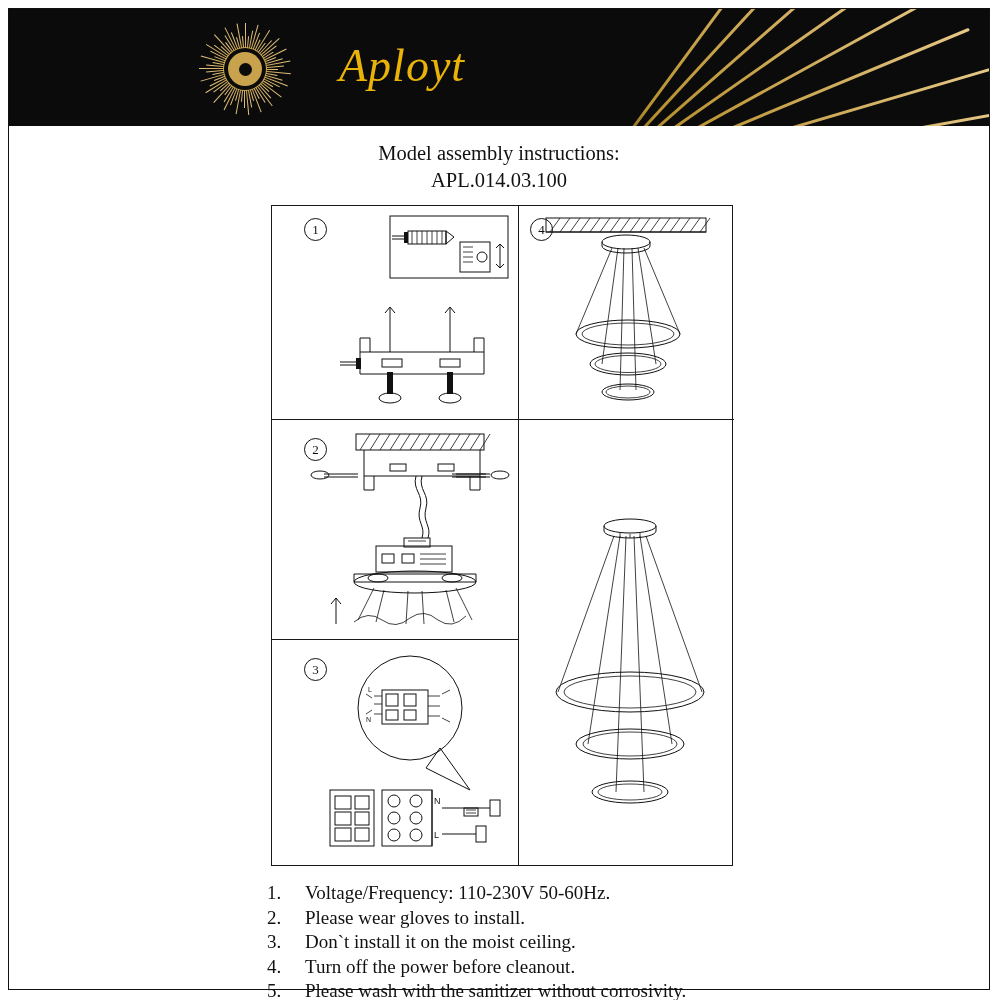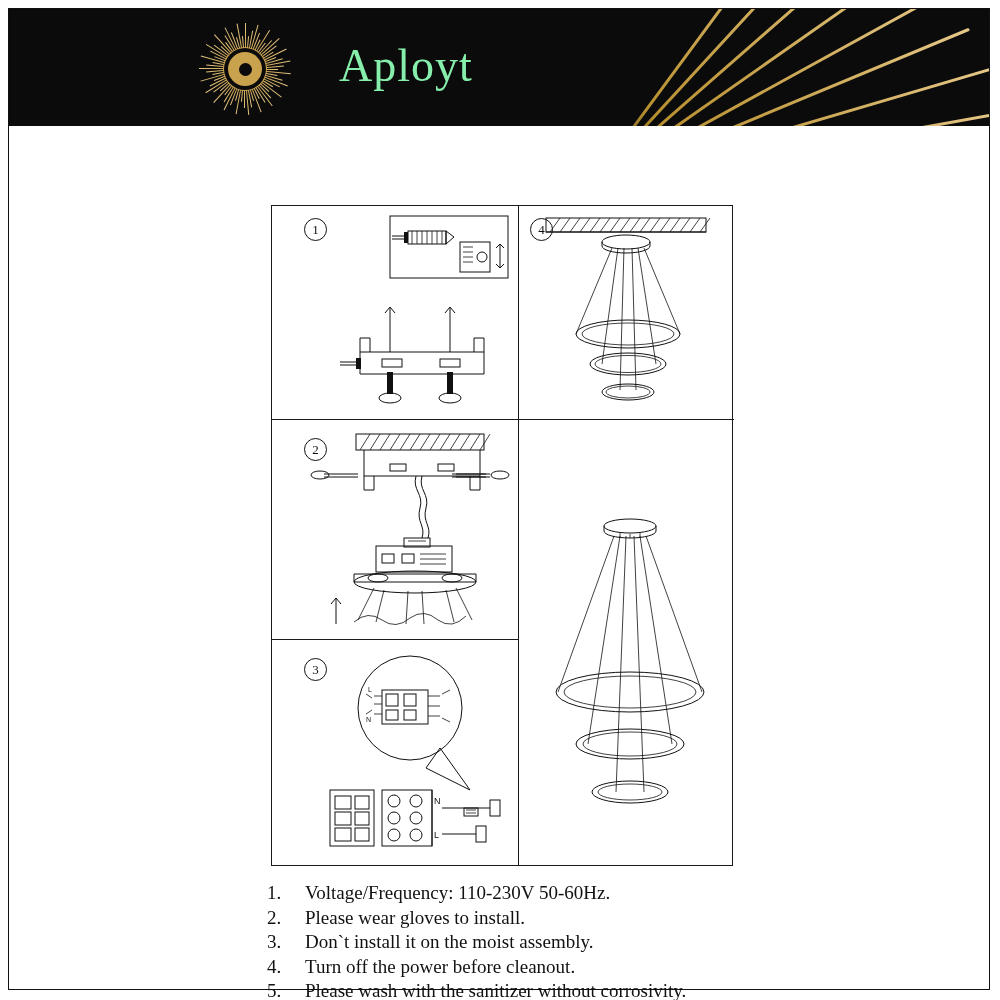--- a/index.html
+++ b/index.html
@@ -78,21 +78,22 @@
     border-radius: 50%;
     background: #0b0b0b;
   }
   .brand {
     position: absolute;
     left: 330px;
     top: 30px;
     font-family: "Liberation Serif", serif;
     font-size: 46px;
     letter-spacing: 1px;
-    color: #86efac;
+    color: #eab308;
+    font-style: italic;
   }
   .fan {
     position: absolute;
     right: -60px;
     top: -150px;
     width: 460px;
     height: 330px;
   }
   .fan-ray {
     position: absolute;
@@ -252,20 +253,24 @@
         <div class="fan-ray" style="transform: rotate(-16.4deg); width: 418px;"></div>
         <div class="fan-ray" style="transform: rotate(-22.6deg); width: 412px;"></div>
         <div class="fan-ray" style="transform: rotate(-28.8deg); width: 406px;"></div>
         <div class="fan-ray" style="transform: rotate(-35deg); width: 400px;"></div>
         <div class="fan-ray" style="transform: rotate(-41.2deg); width: 394px;"></div>
         <div class="fan-ray" style="transform: rotate(-47.4deg); width: 388px;"></div>
         <div class="fan-ray" style="transform: rotate(-53.6deg); width: 382px;"></div>
       </div>
   </div>
 
+  <div class="title-block">
+    <div>Model assembly instructions:</div>
+    <div>APL.014.03.100</div>
+  </div>
 
   <div class="grid">
     <div class="vline"></div>
     <div class="hline-l1"></div>
     <div class="hline-l2"></div>
     <div class="hline-r1"></div>
 
     <div class="step-badge" style="left:32px; top:12px;">1</div>
     <div class="step-badge" style="left:32px; top:232px;">2</div>
     <div class="step-badge" style="left:32px; top:452px;">3</div>
@@ -421,21 +426,21 @@
     <div class="note-row">
       <span class="note-num">1.</span>
       <span class="note-text">Voltage/Frequency: 110-230V 50-60Hz.</span>
     </div>
     <div class="note-row">
       <span class="note-num">2.</span>
       <span class="note-text">Please wear gloves to install.</span>
     </div>
     <div class="note-row">
       <span class="note-num">3.</span>
-      <span class="note-text">Don`t install it on the moist assembly.</span>
+      <span class="note-text">Don`t install it on the moist ceiling.</span>
     </div>
     <div class="note-row">
       <span class="note-num">4.</span>
       <span class="note-text">Turn off the power before cleanout.</span>
     </div>
     <div class="note-row">
       <span class="note-num">5.</span>
       <span class="note-text">Please wash with the sanitizer without corrosivity.</span>
     </div>
   </div>

